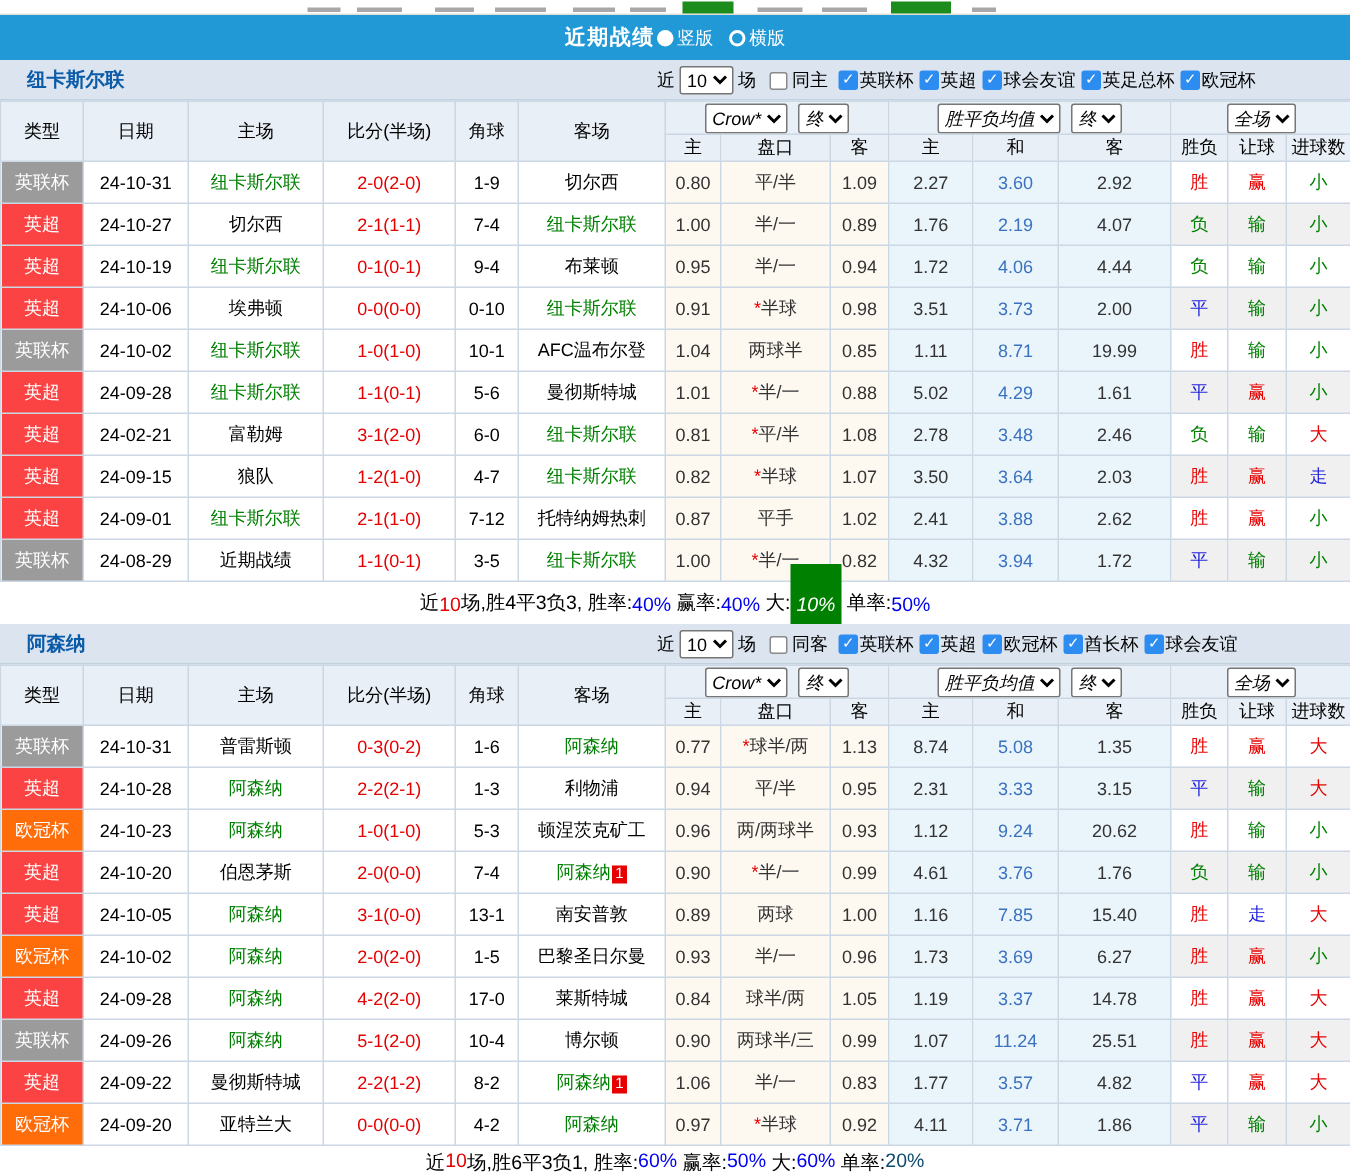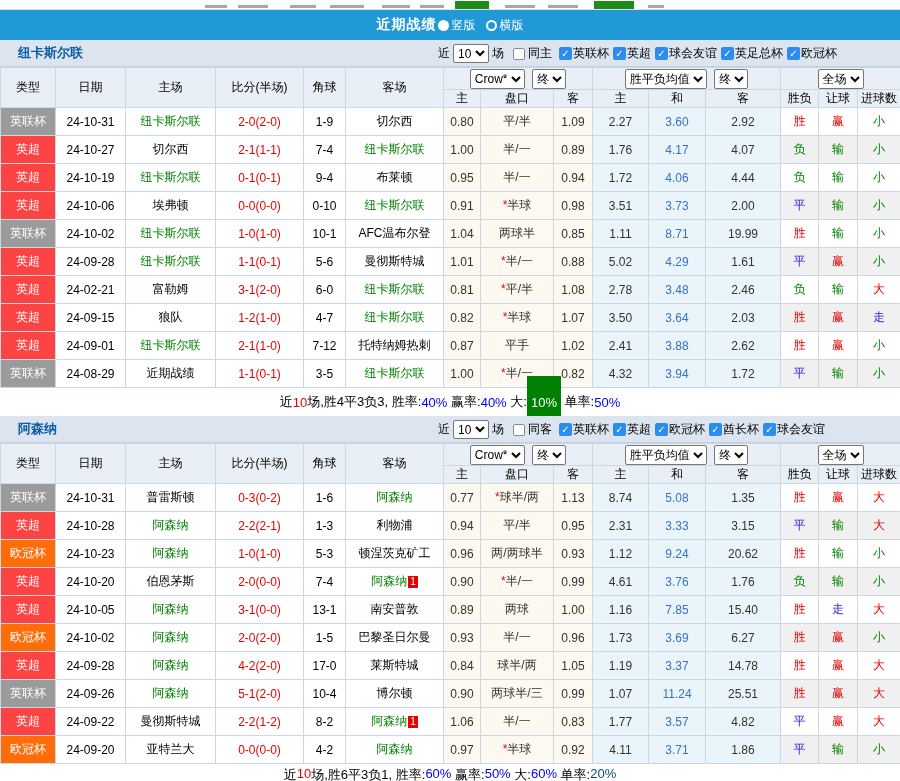--- a/index.html
+++ b/index.html
@@ -29,37 +29,37 @@
   .checkbox { width:13px; height:13px; background:#2D8CF0; border-radius:2px; color:#fff; font-size:10px; line-height:13px; text-align:center; display:inline-block; cursor:pointer; }
   .checkbox-empty { width:12px; height:12px; background:#fff; border:1px solid #8A8A8A; border-radius:2px; display:inline-block; margin-left:6px; cursor:pointer; }
   .league-opt { display:inline-flex; align-items:center; margin-left:4px; gap:1px; }
 
   
   table { width:900px; border-collapse:collapse; table-layout:fixed; }
   th, td { border:1px solid #CBD8E4; text-align:center; padding:0; overflow:hidden; white-space:nowrap; }
   thead th { background:#E9EFF6; font-weight:normal; font-size:12px; }
   thead tr.drop-row th { height:22px; }
   thead tr.sub-row th { height:18px; }
-  thead select { height:20px; font-size:12px; border:1px solid #767676; background:#fff; border-radius:2px; margin:0 2px; }
+  thead select { height:20px; font-size:12px; border:1px solid #767676; background:#fff; border-radius:2px; margin:0 2px;font-style:italic; }
   tbody td { height:28px; font-size:12px; }
   .td-type { color:#fff; }
   .team-green { color:#008000; }
   .score { color:#E60000; }
   .td-asian { background:#FDF8F0; color:#333; }
   .td-asian .star { color:#E60000; }
   .td-euro { background:#EAF4FB; color:#333; }
   .eu-draw { color:#3A72C0; }
   .td-outcome { background:#fff; }
   tbody tr:nth-child(even) .td-outcome { background:#F0F0F0; }
   .card { display:inline-block; background:#E60000; color:#fff; font-size:10px; line-height:12px; padding:0 2px; margin-left:1px; }
 
   
   .summary { height:28px; display:flex; align-items:center; justify-content:center; font-size:13px; }
   .summary span { white-space:pre; }
-  .summary .hl { padding:19px 4px; }
+  .summary .hl { padding:19px 4px;font-style:italic; }
   .summary.bottom { height:19px; align-items:flex-start; padding-top:2px; }
 </style>
 </head>
 <body>
 
 <div class="top-strip">
   <span class="frag" style="left:205px;width:22px"></span>
   <span class="frag" style="left:238px;width:30px"></span>
   <span class="frag" style="left:290px;width:26px"></span>
   <span class="frag" style="left:330px;width:34px"></span>
@@ -179,21 +179,21 @@
         <td class="td-type" style="background: rgb(251, 67, 67);">英超</td>
         <td>24-10-27</td>
         <td>切尔西</td>
         <td class="score">2-1(1-1)</td>
         <td>7-4</td>
         <td class="team-green">纽卡斯尔联</td>
         <td class="td-asian">1.00</td>
         <td class="td-asian">半/一</td>
         <td class="td-asian">0.89</td>
         <td class="td-euro">1.76</td>
-        <td class="td-euro eu-draw">4.17</td>
+        <td class="td-euro eu-draw">2.19</td>
         <td class="td-euro">4.07</td>
         <td class="td-outcome" style="color: rgb(0, 128, 0);">负</td>
         <td class="td-outcome" style="color: rgb(0, 128, 0);">输</td>
         <td class="td-outcome" style="color: rgb(0, 128, 0);">小</td>
       </tr>
       <tr>
         <td class="td-type" style="background: rgb(251, 67, 67);">英超</td>
         <td>24-10-19</td>
         <td class="team-green">纽卡斯尔联</td>
         <td class="score">0-1(0-1)</td>

